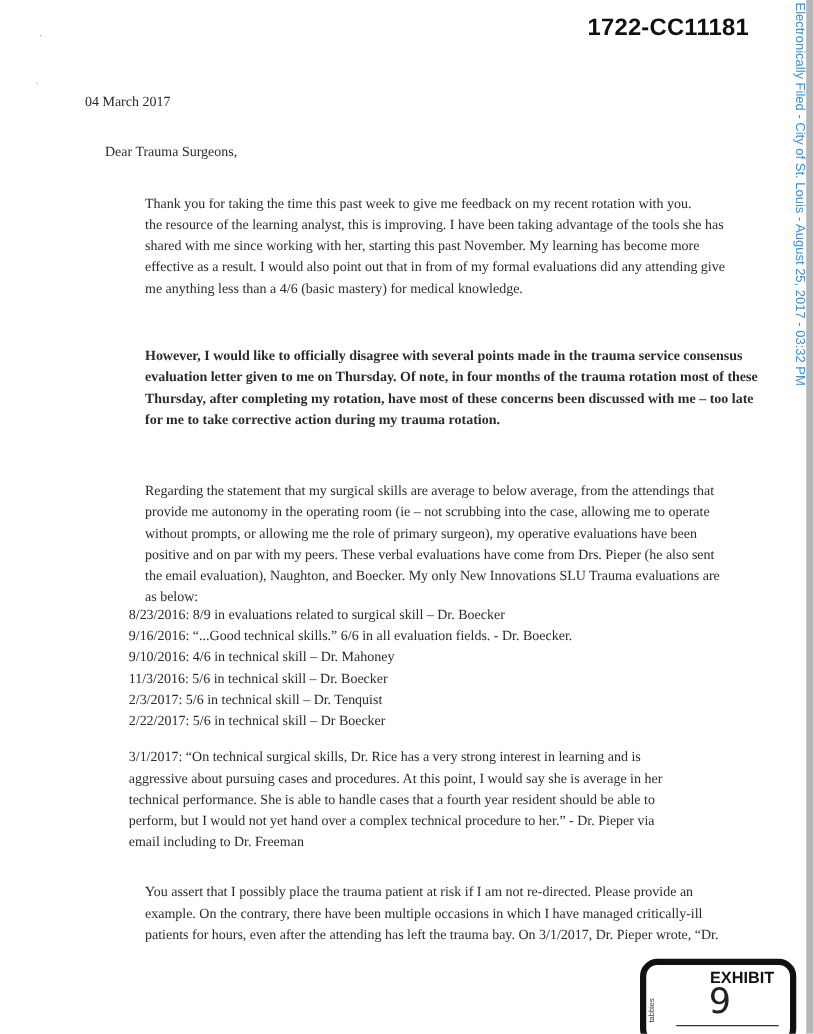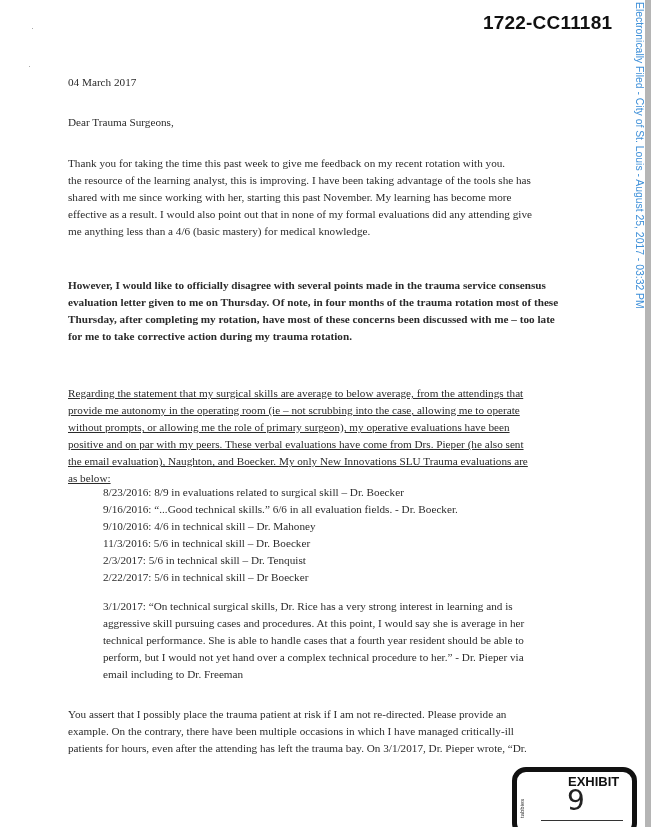--- a/index.html
+++ b/index.html
@@ -4,46 +4,46 @@
 <style>
   html, body { margin: 0; padding: 0; }
   body {
     width: 651px; height: 827px; position: relative; overflow: hidden;
     background: #ffffff; color: #2b2b2b;
     font-family: "Liberation Serif", "DejaVu Serif", serif;
   }
   .case-number {
     position: absolute; left: 470px; top: 12px;
     font-family: "Liberation Sans", "DejaVu Sans", sans-serif;
-    font-weight: bold; font-size: 19px; color: #111; letter-spacing: 0.2px; margin-left: 13px;
+    font-weight: bold; font-size: 19px; color: #111; letter-spacing: 0.2px;
   }
   .side-stamp {
     position: absolute; left: 631px; top: 0px;
     width: 16px; height: 330px;
   }
   .side-stamp span {
     position: absolute; left: 0; top: 0;
     transform-origin: 0 0;
     transform: translate(14px, 2px) rotate(90deg);
     white-space: nowrap;
     font-family: "Liberation Sans", "DejaVu Sans", sans-serif;
     font-size: 10.4px; color: #3d8fd8;
   }
   .right-bar {
     position: absolute; left: 645px; top: 0; width: 6px; height: 827px;
     background: #b5b5b5;
   }
   .text { position: absolute; font-size: 11.2px; line-height: 17.1px; white-space: nowrap; }
   .date { left: 68px; top: 74px; }
-  .greeting { left: 68px; top: 114px; }
+  .greeting { left: 84px; top: 114px; }
   .para { left: 68px; width: 560px; white-space: normal; }
-  .para .ln { display: block; white-space: nowrap; }
+  .para .ln { display: block; white-space: nowrap; margin-left: 48px; }
   .p1 { top: 155px; }
   .p2 { top: 277px; font-weight: bold; }
-  .p3 { top: 385px; text-decoration: underline; }
+  .p3 { top: 385px; }
   .evals { position: absolute; left: 103px; top: 484px; font-size: 11.2px; line-height: 17.0px; }
   .evals .ln { display: block; white-space: nowrap; }
   .quote { position: absolute; left: 103px; top: 598px; font-size: 11.2px; line-height: 17.1px; }
   .quote .ln { display: block; white-space: nowrap; font-family: Liberation Serif, serif; }
   .p4 { top: 706px; }
   .exhibit {
     position: absolute; left: 512px; top: 767px; width: 125px; height: 70px;
     border: 5px solid #111; border-radius: 14px; background: #fff;
     box-sizing: border-box;
   }
@@ -79,21 +79,21 @@
 <div class="speck" style="left:32px;top:28px;"></div>
 <div class="speck" style="left:29px;top:66px;"></div>
 
 <div class="text date">04 March 2017</div>
 <div class="text greeting">Dear Trauma Surgeons,</div>
 
 <div class="text para p1">
   <span class="ln">Thank you for taking the time this past week to give me feedback on my recent rotation with you.</span>
   <span class="ln">the resource of the learning analyst, this is improving. I have been taking advantage of the tools she has</span>
   <span class="ln">shared with me since working with her, starting this past November. My learning has become more</span>
-  <span class="ln">effective as a result. I would also point out that in none of my formal evaluations did any attending give</span>
+  <span class="ln">effective as a result. I would also point out that in from of my formal evaluations did any attending give</span>
   <span class="ln">me anything less than a 4/6 (basic mastery) for medical knowledge.</span>
 </div>
 
 <div class="text para p2">
   <span class="ln">However, I would like to officially disagree with several points made in the trauma service consensus</span>
   <span class="ln">evaluation letter given to me on Thursday. Of note, in four months of the trauma rotation most of these</span>
   <span class="ln">Thursday, after completing my rotation, have most of these concerns been discussed with me – too late</span>
   <span class="ln">for me to take corrective action during my trauma rotation.</span>
 </div>
 
@@ -110,21 +110,21 @@
   <span class="ln">8/23/2016: 8/9 in evaluations related to surgical skill – Dr. Boecker</span>
   <span class="ln">9/16/2016: “...Good technical skills.” 6/6 in all evaluation fields. - Dr. Boecker.</span>
   <span class="ln">9/10/2016:  4/6 in technical skill – Dr. Mahoney</span>
   <span class="ln">11/3/2016: 5/6 in technical skill – Dr. Boecker</span>
   <span class="ln">2/3/2017:  5/6 in technical skill – Dr. Tenquist</span>
   <span class="ln">2/22/2017: 5/6 in technical skill – Dr Boecker</span>
 </div>
 
 <div class="quote">
   <span class="ln">3/1/2017: “On technical surgical skills, Dr. Rice has a very strong interest in learning and is</span>
-  <span class="ln">aggressive skill pursuing cases and procedures. At this point, I would say she is average in her</span>
+  <span class="ln">aggressive about pursuing cases and procedures. At this point, I would say she is average in her</span>
   <span class="ln">technical performance. She is able to handle cases that a fourth year resident should be able to</span>
   <span class="ln">perform, but I would not yet hand over a complex technical procedure to her.” - Dr. Pieper via</span>
   <span class="ln">email including to Dr. Freeman</span>
 </div>
 
 <div class="text para p4">
   <span class="ln">You assert that I possibly place the trauma patient at risk if I am not re-directed. Please provide an</span>
   <span class="ln">example. On the contrary, there have been multiple occasions in which I have managed critically-ill</span>
   <span class="ln">patients for hours, even after the attending has left the trauma bay. On 3/1/2017, Dr. Pieper wrote, “Dr.</span>
 </div>

